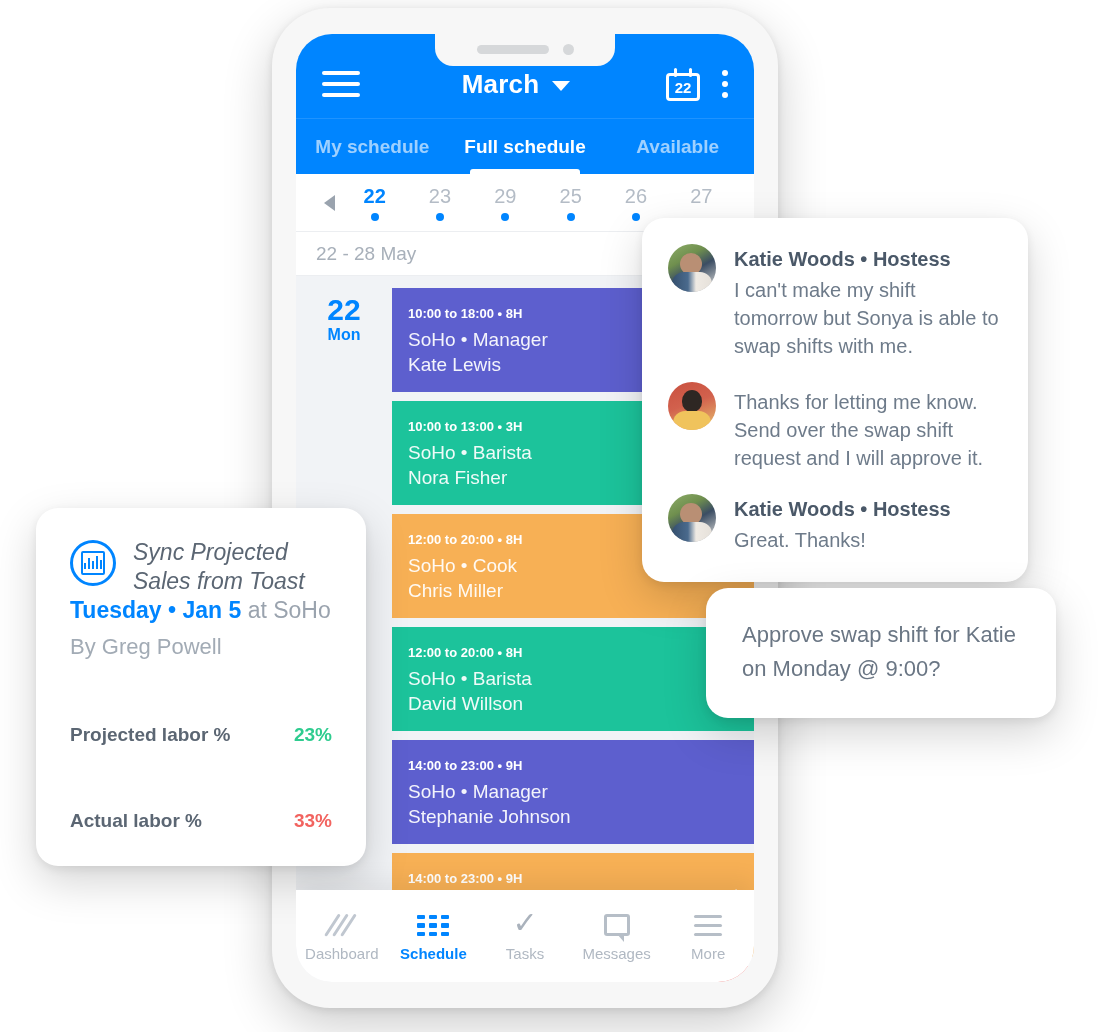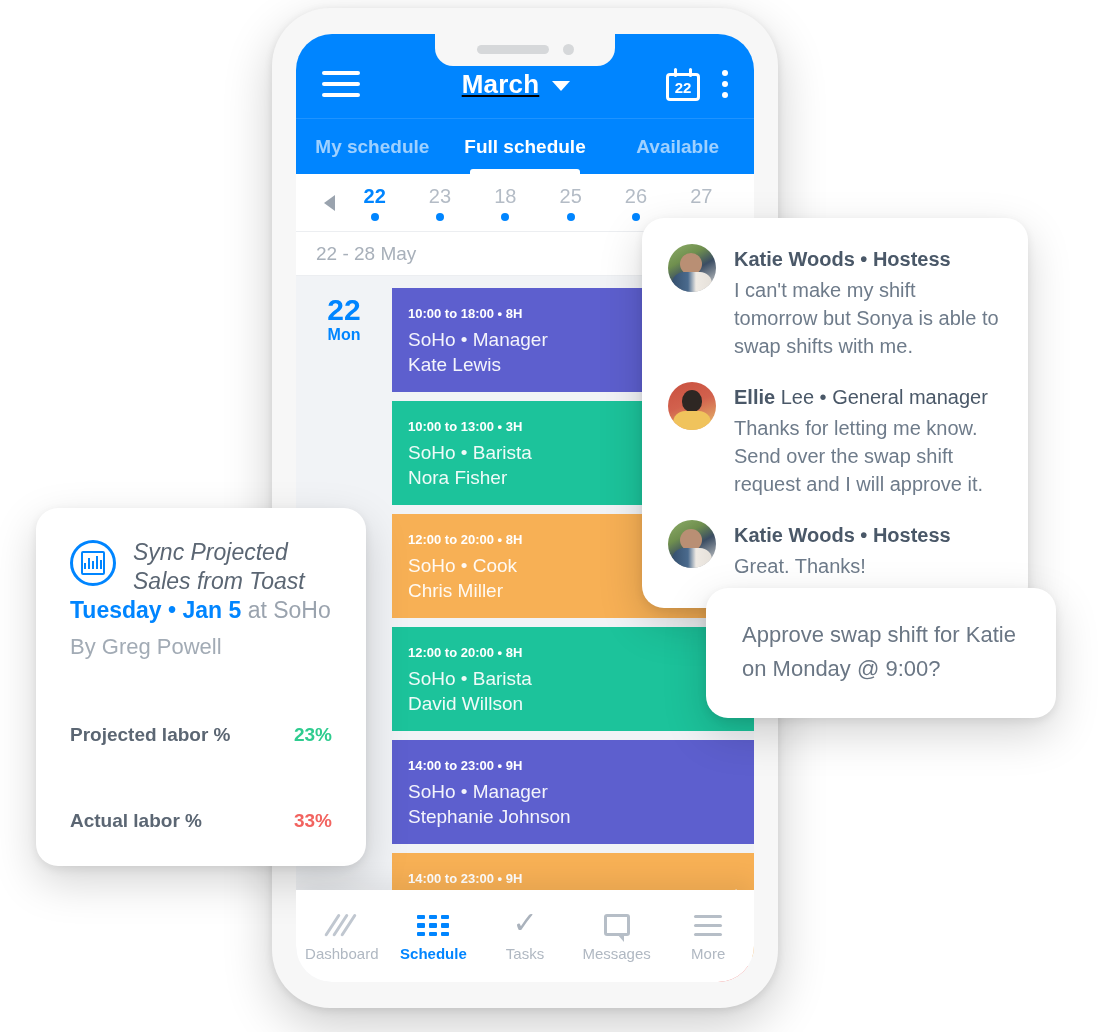--- a/index.html
+++ b/index.html
@@ -40,21 +40,20 @@
   
   .app-header {
     background: #0085ff;
     padding: 0;
     position: relative;
   }
   .hdr-row {
     height: 84px;
     display: flex; align-items: center;
     padding: 16px 26px 0 26px;
-    text-decoration: underline;
   }
   .hamburger { width: 38px; display: flex; flex-direction: column; gap: 7px; cursor: pointer; }
   .hamburger i { display: block; height: 4px; background: #fff; border-radius: 2px; }
   .hdr-title-wrap {
     flex: 1; display: flex; align-items: center; justify-content: center; gap: 13px;
     margin-left: 6px;
   }
   .hdr-title { color: #fff; font-size: 26px; font-weight: bold; letter-spacing: .2px; }
   .caret {
     width: 0; height: 0; border-left: 9px solid transparent; border-right: 9px solid transparent;
@@ -282,21 +281,21 @@
         <div class="days">
           <div class="day-col active">
             <span class="day-num">22</span>
             <span class="day-dot"></span>
           </div>
           <div class="day-col">
             <span class="day-num">23</span>
             <span class="day-dot"></span>
           </div>
           <div class="day-col">
-            <span class="day-num">18</span>
+            <span class="day-num">29</span>
             <span class="day-dot"></span>
           </div>
           <div class="day-col">
             <span class="day-num">25</span>
             <span class="day-dot"></span>
           </div>
           <div class="day-col">
             <span class="day-num">26</span>
             <span class="day-dot"></span>
           </div>
@@ -465,21 +464,20 @@
     <div class="msg">
       <span class="avatar av-katie"></span>
       <span class="msg-body">
         <span class="msg-name"><span>Katie Woods</span><span> • Hostess</span></span>
         <span class="msg-text" style="display:block">I can't make my shift tomorrow but Sonya is able to swap shifts with me.</span>
       </span>
     </div>
     <div class="msg">
       <span class="avatar av-ellie"></span>
       <span class="msg-body">
-        <span class="msg-name"><span>Ellie</span><span class="thin"> Lee • General manager</span></span>
         <span class="msg-text" style="display:block">Thanks for letting me know. Send over the swap shift request and I will approve it.</span>
       </span>
     </div>
     <div class="msg">
       <span class="avatar av-katie"></span>
       <span class="msg-body">
         <span class="msg-name"><span>Katie Woods</span><span> • Hostess</span></span>
         <span class="msg-text" style="display:block">Great. Thanks!</span>
       </span>
     </div>

